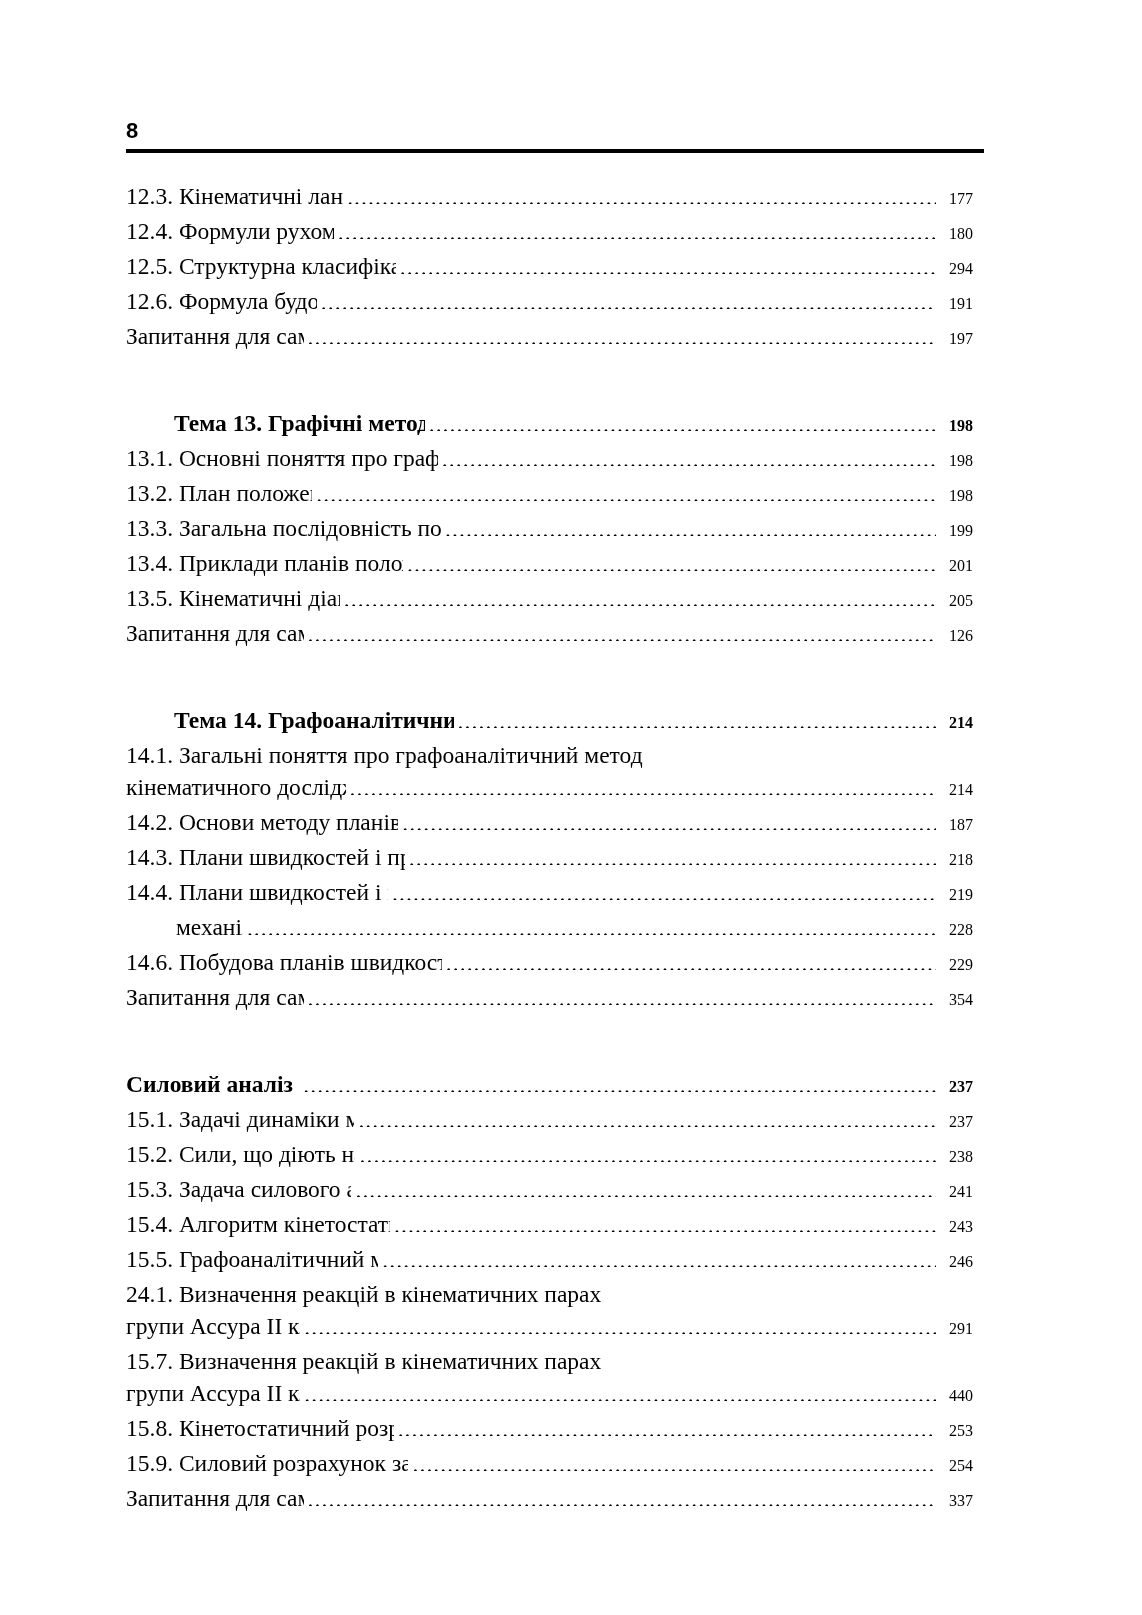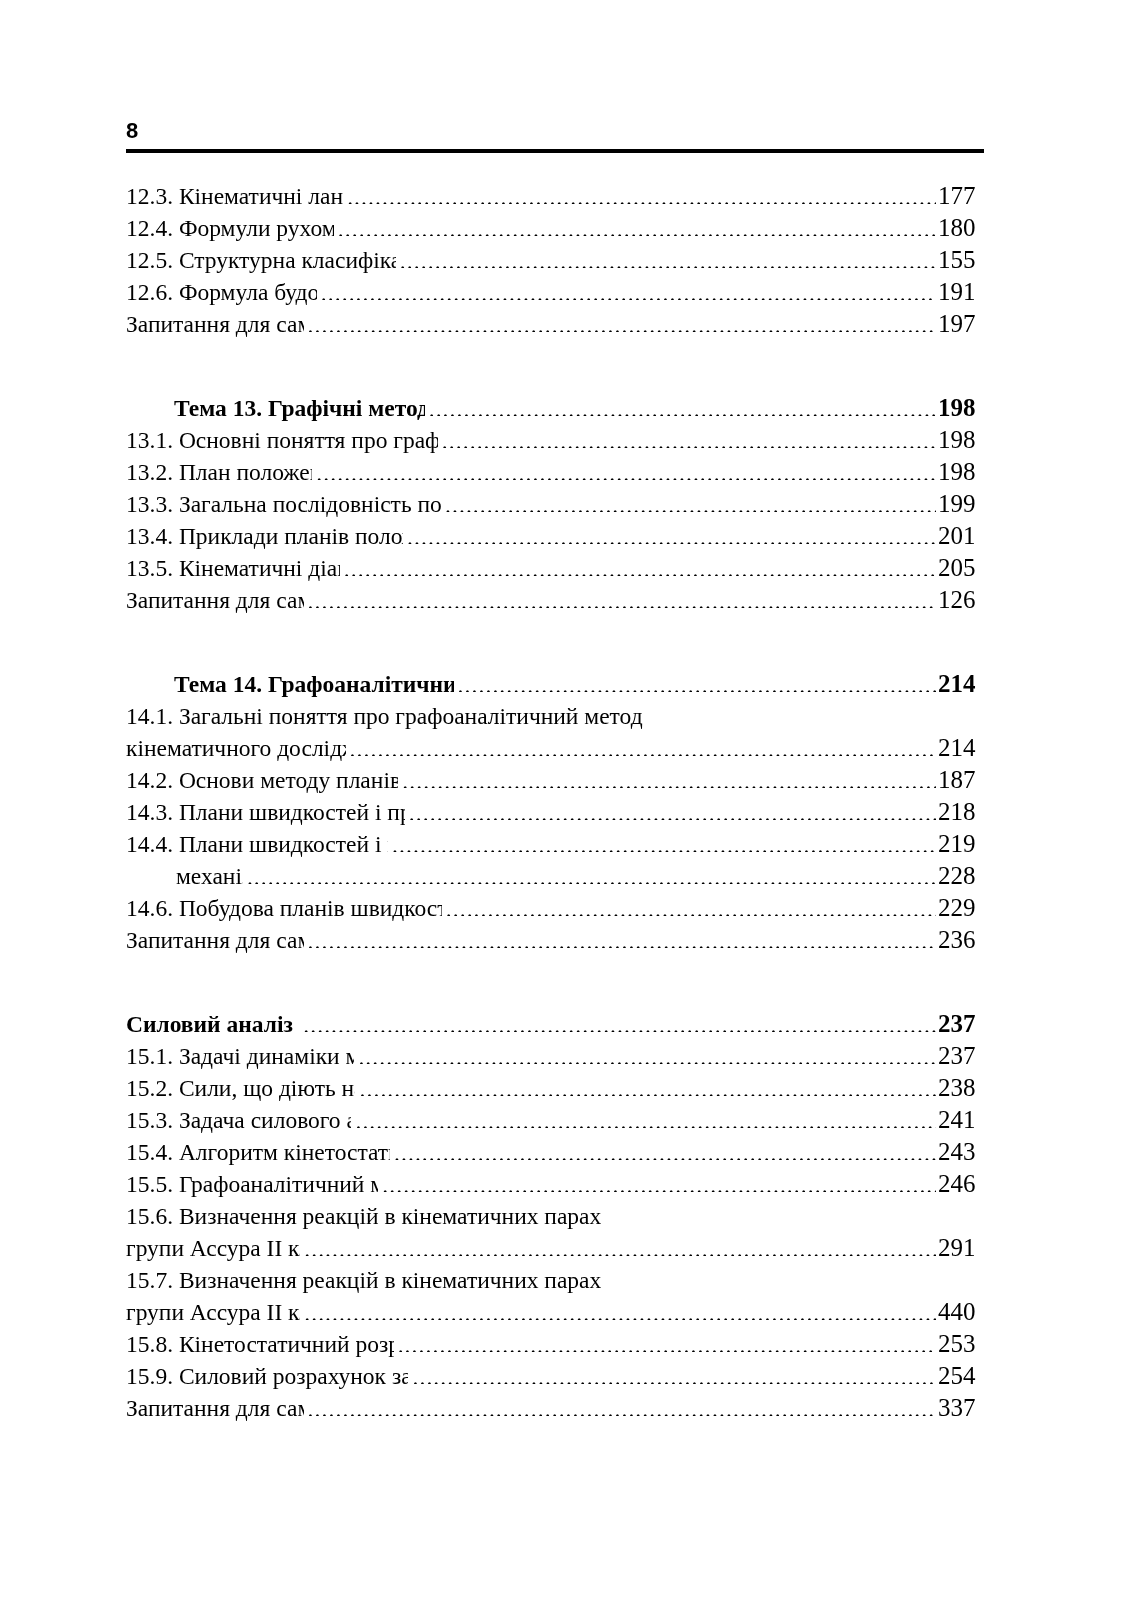--- a/index.html
+++ b/index.html
@@ -92,23 +92,23 @@
   .row .leader::before {
     content: "......................................................................................................................................................";
     display: block;
     letter-spacing: 1.1px;
     font-size: 23.5px;
     color: #000;
   }
 
   .row .pageno {
     flex: 0 0 auto;
-    text-align: left;
+    text-align: center;
     min-width: 46px;
-    font-size: 25px;
+    font-size: 16px;
   }
 
   
   .row.theme {
     font-weight: bold;
     font-size: 23.5px;
   }
   .row.theme .label {
     padding-left: 48px;
   }
@@ -147,21 +147,21 @@
             <span class="pageno">177</span>
           </div>
           <div class="row">
             <span class="label">12.4. Формули рухомості механізмів</span>
             <span class="leader"></span>
             <span class="pageno">180</span>
           </div>
           <div class="row">
             <span class="label">12.5. Структурна класифікація механізмів по Ассуру</span>
             <span class="leader"></span>
-            <span class="pageno">155</span>
+            <span class="pageno">294</span>
           </div>
           <div class="row">
             <span class="label">12.6. Формула будови механізму</span>
             <span class="leader"></span>
             <span class="pageno">191</span>
           </div>
           <div class="row">
             <span class="label">Запитання для самоконтролю</span>
             <span class="leader"></span>
             <span class="pageno">197</span>
@@ -239,21 +239,21 @@
             <span class="pageno">228</span>
           </div>
           <div class="row">
             <span class="label">14.6. Побудова планів швидкостей і прискорень механізмів II класу</span>
             <span class="leader"></span>
             <span class="pageno">229</span>
           </div>
           <div class="row">
             <span class="label">Запитання для самоконтролю</span>
             <span class="leader"></span>
-            <span class="pageno">236</span>
+            <span class="pageno">354</span>
           </div>
         </div>
         <div class="group">
           <div class="row theme cont">
             <span class="label">Силовий аналіз механізмів</span>
             <span class="leader"></span>
             <span class="pageno">237</span>
           </div>
           <div class="row">
             <span class="label">15.1. Задачі динаміки машин і механізмів</span>
@@ -274,21 +274,21 @@
             <span class="label">15.4. Алгоритм кінетостатики груп Ассура II класу</span>
             <span class="leader"></span>
             <span class="pageno">243</span>
           </div>
           <div class="row">
             <span class="label">15.5. Графоаналітичний метод силового аналізу</span>
             <span class="leader"></span>
             <span class="pageno">246</span>
           </div>
           <div class="row nolead">
-            <span class="label">15.6. Визначення реакцій в кінематичних парах</span>
+            <span class="label">24.1. Визначення реакцій в кінематичних парах</span>
           </div>
           <div class="row cont">
             <span class="label">групи Ассура II класу 2 виду</span>
             <span class="leader"></span>
             <span class="pageno">291</span>
           </div>
           <div class="row nolead">
             <span class="label">15.7. Визначення реакцій в кінематичних парах</span>
           </div>
           <div class="row cont">

